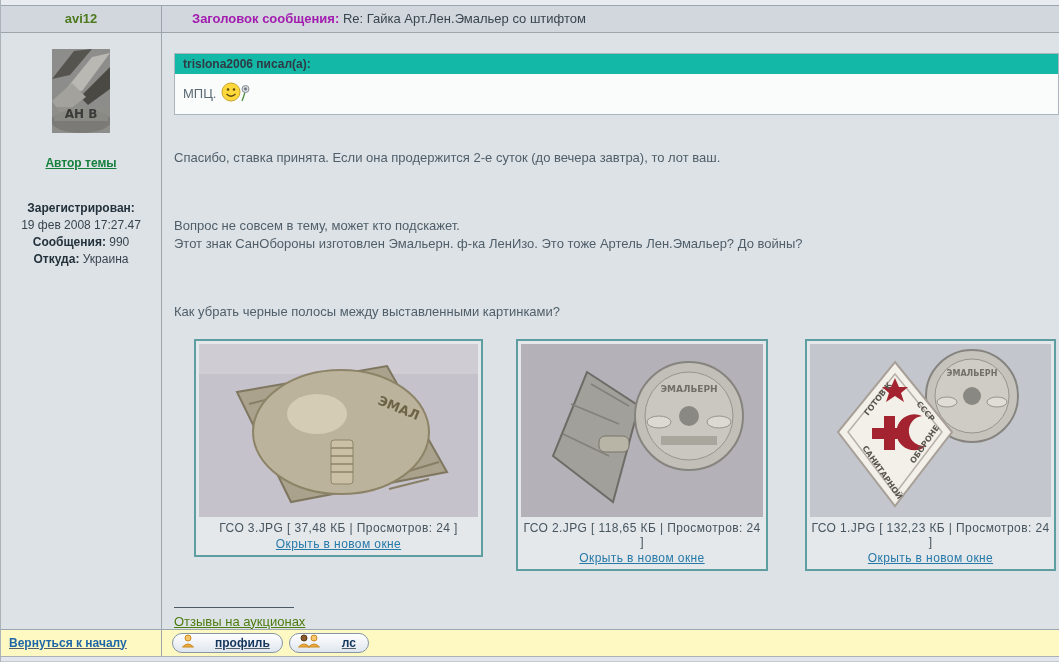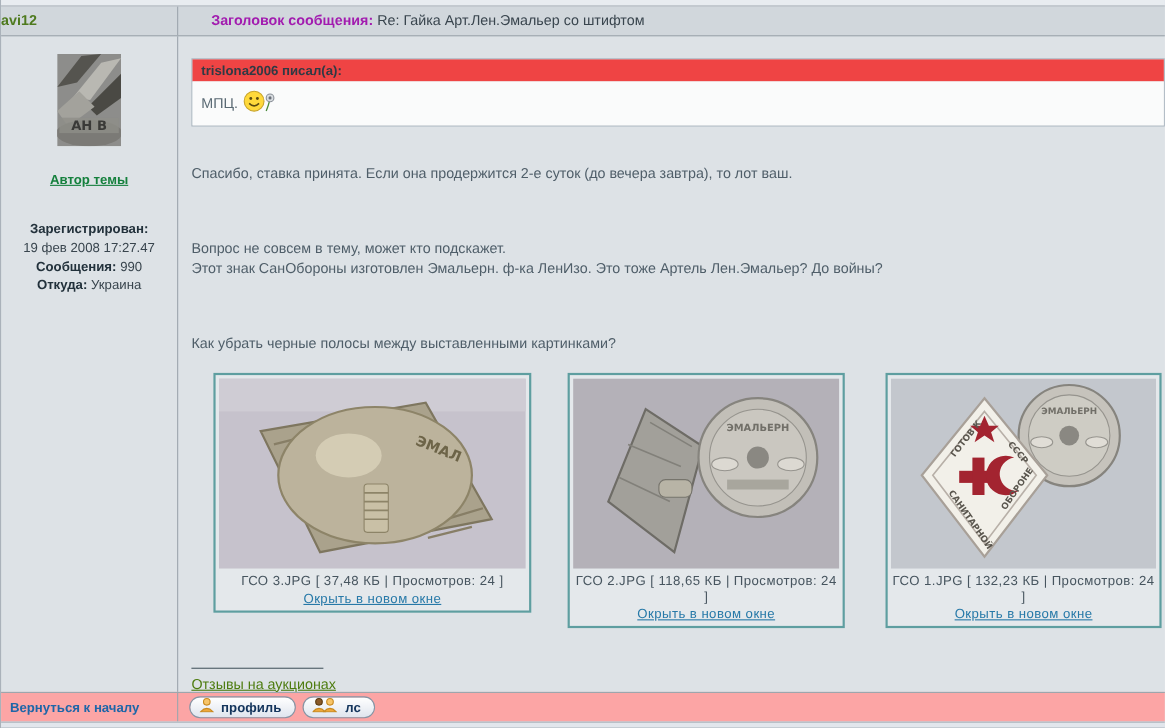--- a/index.html
+++ b/index.html
@@ -8,63 +8,63 @@
     font-family: "Liberation Sans", "DejaVu Sans", sans-serif;
     background:#e8ecf0;
     color:#4f5e69;
     font-size:13px;
   }
   .page { width:1059px; height:662px; display:flex; flex-direction:column; background:#dde2e6; border-left:1px solid #aab2ba; }
 
   
   .topstrip { height:7px; background:#e8ecf0; border-bottom:1px solid #9da6ad; }
   .headrow { display:flex; height:29px; background:#d1d7dc; border-bottom:1px solid #9da6ad; align-items:center; }
-  .headrow .cell-user { width:161px; text-align:center; border-right:1px solid #9da6ad; height:100%; display:flex; align-items:center; justify-content:flex-start; }
+  .headrow .cell-user { width:161px; text-align:center; border-right:1px solid #9da6ad; height:100%; display:flex; align-items:center; justify-content:center; }
   .username { color:#4e7a1e; font-weight:bold; font-size:13px; }
   .cell-subject { padding-left:10px; font-size:13px; color:#39454e; }
   .cell-subject b { color:#a21caf;margin-left:20px; }
 
   
   .mainrow { display:flex; flex:1; }
   .sidebar { width:161px; border-right:1px solid #9da6ad; padding-top:16px; text-align:center; font-size:12px; color:#39454e; }
   .avatar { display:inline-block; width:58px; height:84px; }
   .author-link { display:inline-block; margin-top:20px; color:#15803d; font-weight:bold; text-decoration:underline; font-size:12px; cursor:pointer; }
   .reginfo { margin-top:30px; line-height:17px; }
   .reginfo b { color:#22313b; }
 
   .post { flex:1; padding:10px 0 0 12px; position:relative; }
 
   
   .quote { margin-top:10px; border:1px solid #aab5bf; }
-  .quote-head { background:#ef4444; color:#2f3a44; font-weight:bold; font-size:12px; padding:3px 8px; }
+  .quote-head { background:#14b8a6; color:#2f3a44; font-weight:bold; font-size:12px; padding:3px 8px; }
   .quote-body { background:#fafbfb; padding:7px 8px 8px 8px; font-size:13px; color:#5a6a74; display:flex; align-items:center; gap:5px; }
 
   .para { margin-top:32px; line-height:18px; font-size:13px; color:#4f5e69; }
   .para.tight { margin-top:0; }
   .gap18 { height:18px; }
 
   
   .attachrow { display:flex; margin:18px 0 0 20px; align-items:flex-start; }
   .attach { border:2px solid #5e9ea0; background:#e4e8eb; padding:3px 3px 4px 3px; }
   .attach .photo { display:block; }
   .attach .cap { text-align:center; font-size:12px; color:#47555f; margin-top:4px; letter-spacing:0.4px; }
   .attach .openlink { display:block; text-align:center; font-size:12px; color:#2779a8; text-decoration:underline; cursor:pointer; margin-top:2px; letter-spacing:0.4px; }
   .a1 { width:289px; } .a2 { width:252px; margin-left:33px; } .a3 { width:251px; margin-left:37px; }
 
   
   .sig { margin-top:36px; }
   .sigline { width:120px; border-top:1px solid #4a5a64; }
   .siglink { display:inline-block; margin-top:6px; color:#4d7c0f; text-decoration:underline; cursor:pointer; font-size:13px; }
 
   
-  .footrow { display:flex; height:30px; background:#fca5a5; border-top:1px solid #9da6ad; align-items:center; }
+  .footrow { display:flex; height:30px; background:#fef9c3; border-top:1px solid #9da6ad; align-items:center;text-decoration:underline; }
   .footrow .cell-back { width:161px; padding-left:8px; border-right:1px solid #9da6ad; height:100%; display:flex; align-items:center; }
   .backtotop { color:#1e66a8; font-weight:bold; font-size:12px; cursor:pointer; }
   .cell-buttons { display:flex; gap:6px; padding-left:10px; align-items:center; }
-  .btn { display:inline-flex; align-items:center; gap:6px; border:1px solid #8595a5; border-radius:10px;
+  .btn { display:inline-flex; align-items:center; gap:20px; border:1px solid #8595a5; border-radius:10px;
          background:linear-gradient(#ffffff,#dfe5ee); padding:2px 12px 2px 8px; font-size:12px; font-weight:bold;
          color:#14355c; cursor:pointer; height:20px; }
   .bottomstrip { height:7px; background:#e2e6ec; border-top:1px solid #a9b0b8; border-bottom:1px solid #c3c9d1; }
 </style>
 </head>
 <body>
 
 <div class="page">
 
   <div class="topstrip"></div>

